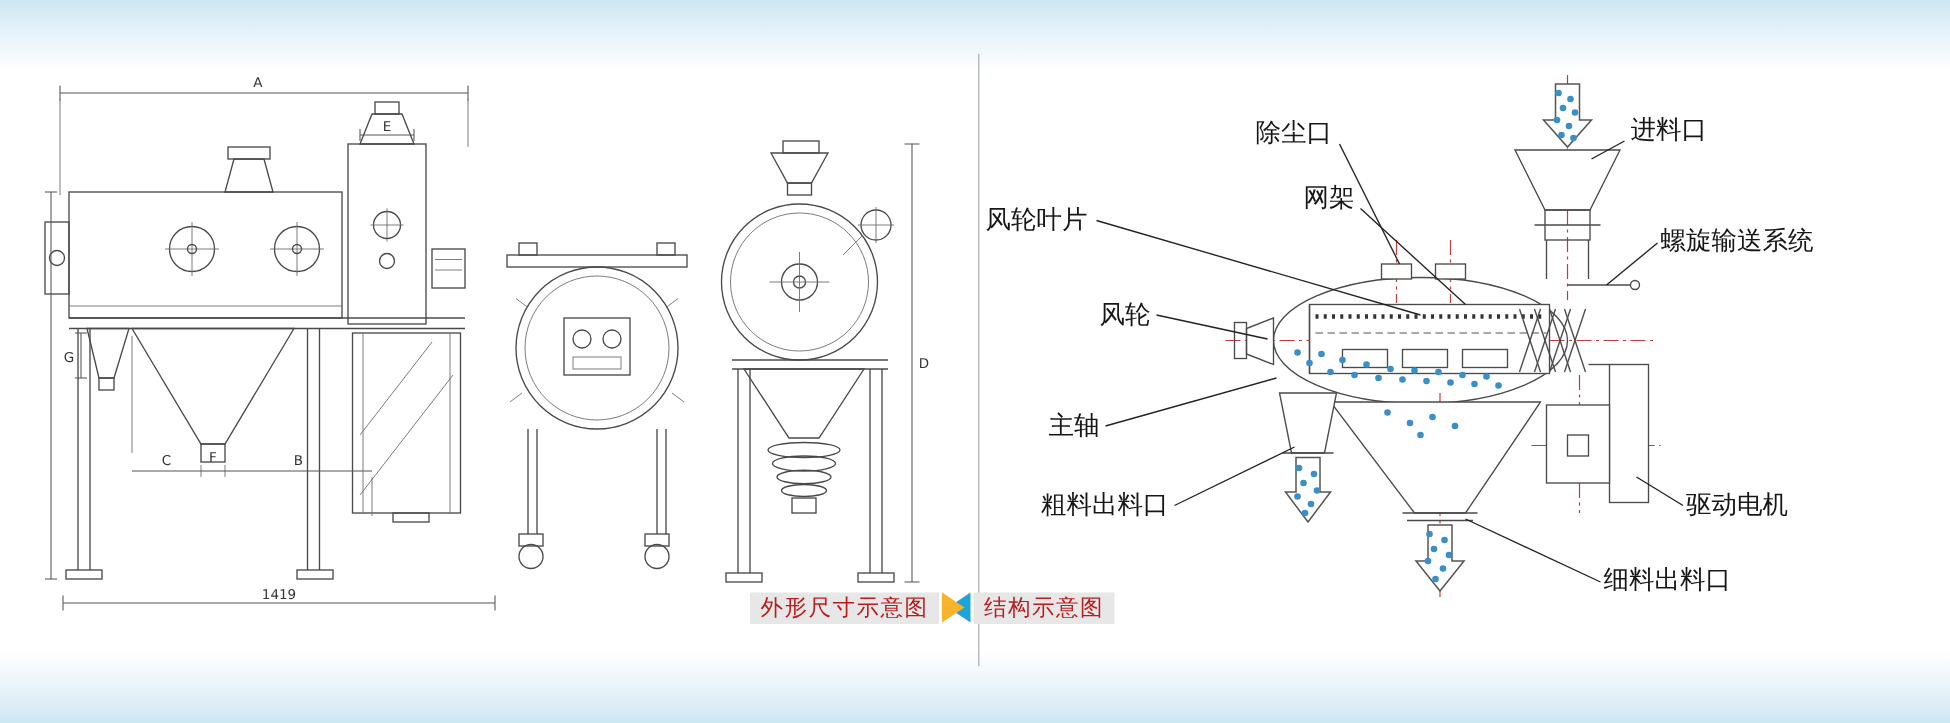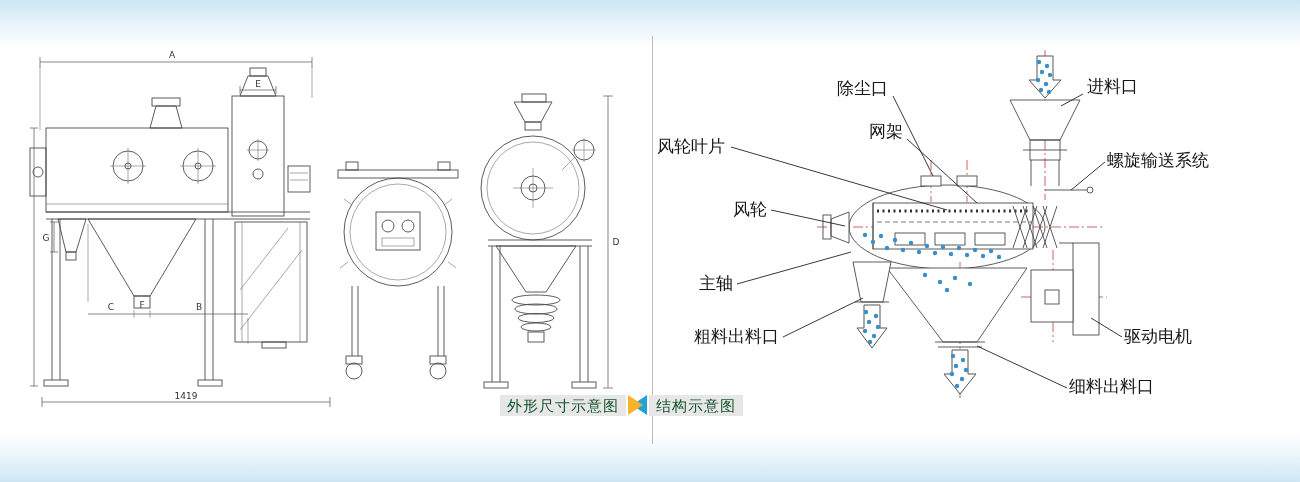--- a/index.html
+++ b/index.html
@@ -9,21 +9,21 @@
     font-family:"Liberation Sans",sans-serif;
   }
   .panel{position:absolute;top:0;height:482px;}
   .panel-left{left:0;width:653px;}
   .panel-right{left:625px;width:647px;}
   .divider{position:absolute;left:652px;top:36px;width:1px;height:408px;background:#b8bcbf;}
   svg{position:absolute;left:0;top:0;}
   .caption{position:absolute;display:flex;align-items:center;gap:6px;height:22px;}
   .caption-left{right:6px;top:394px;}
   .caption-right{left:3px;top:394px;}
-  .caption-text{background:#e7e7e7;color:#14532d;font-size:15px;line-height:21px;padding:0 7px;letter-spacing:1px;white-space:nowrap;}
+  .caption-text{background:#e7e7e7;color:#b91c1c;font-size:15px;line-height:21px;padding:0 7px;letter-spacing:1px;white-space:nowrap;}
   .tri{width:0;height:0;display:block;}
   .tri-left{border-top:10px solid transparent;border-bottom:10px solid transparent;border-right:15px solid #1fa3d8;}
   .tri-right{border-top:10px solid transparent;border-bottom:10px solid transparent;border-left:15px solid #f7b32b;}
   
   .ln{stroke:#4a4a4a;stroke-width:0.9;fill:none;}
   .lnw{stroke:#4a4a4a;stroke-width:0.9;fill:#fff;}
   .thin{stroke:#6e6e6e;stroke-width:0.6;fill:none;}
   .dim{stroke:#555;stroke-width:0.7;fill:none;}
   .dimtext{font-size:9px;fill:#333;font-family:"DejaVu Sans",sans-serif;}
   .red{stroke:#c43a3a;stroke-width:0.8;fill:none;stroke-dasharray:10 3 2 3;}

